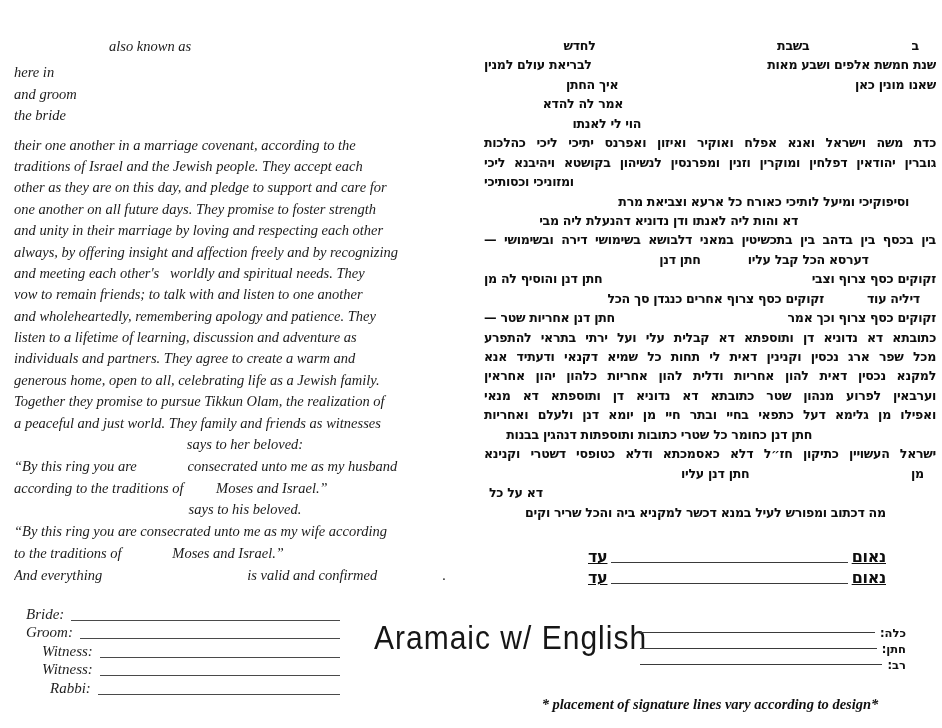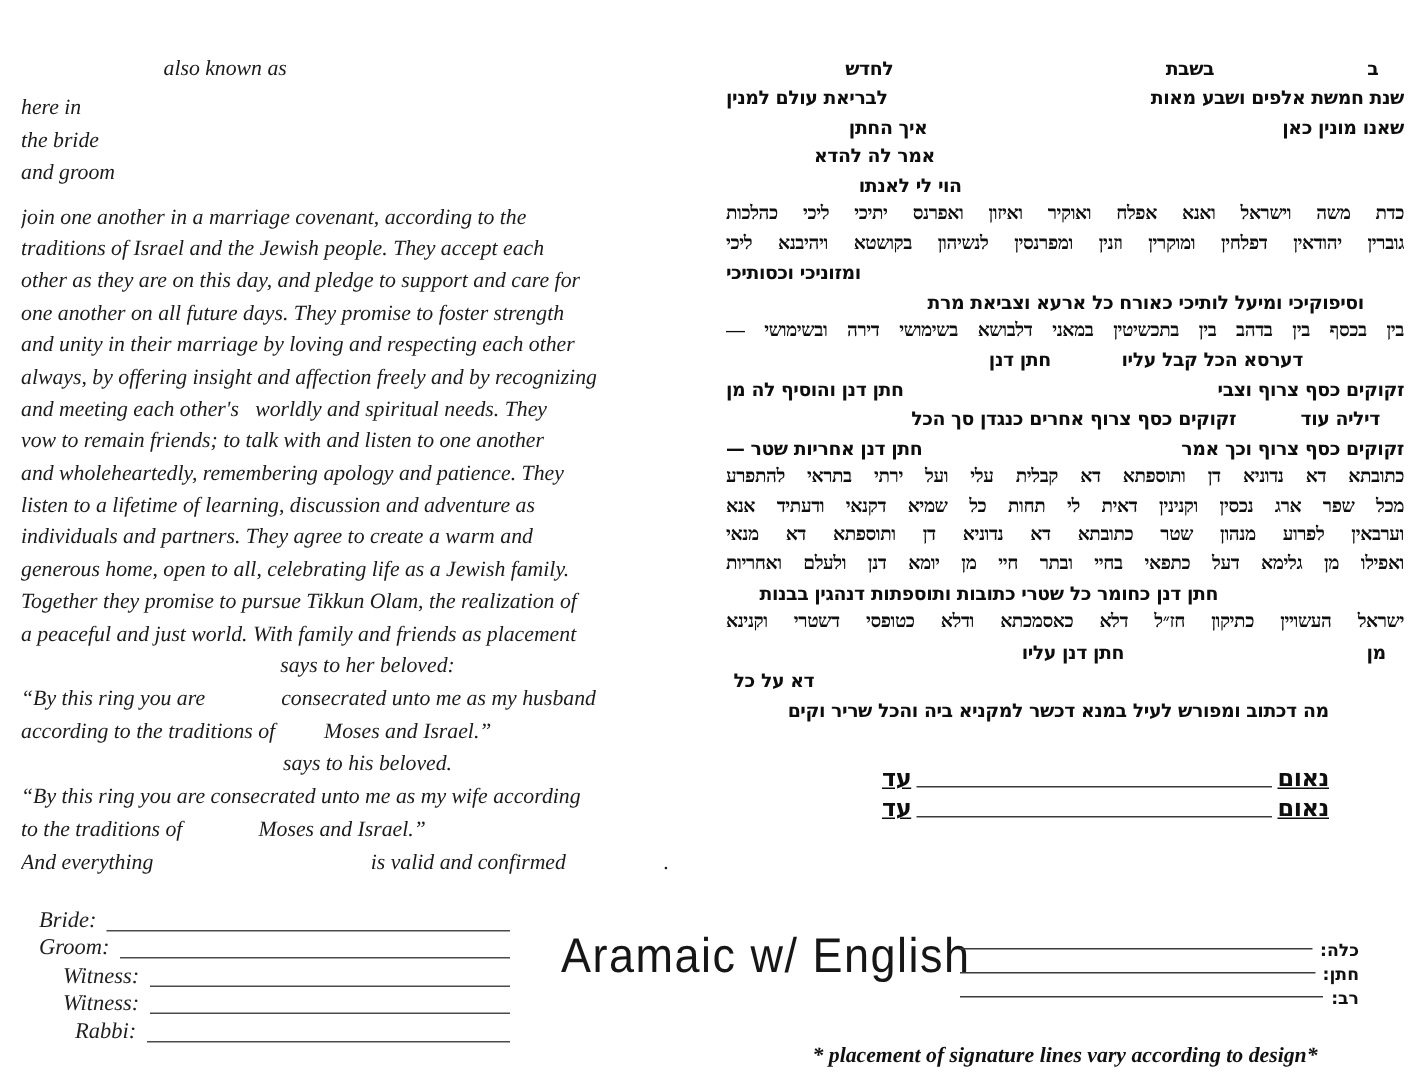--- a/index.html
+++ b/index.html
@@ -31,21 +31,21 @@
     font-size:30px;color:#161616;letter-spacing:1px;white-space:pre;
     transform:scaleY(1.08);transform-origin:top left;
   }
   
   .heb{
     position:absolute;left:484px;top:36px;width:452px;direction:rtl;
     font-family:"DejaVu Sans",sans-serif;font-weight:bold;
     font-size:12.6px;letter-spacing:-0.3px;color:#0e0e0e;
   }
   .h-line{height:19.45px;line-height:19.45px;overflow:hidden;}
-  .h-full{text-align:justify;text-align-last:justify;font-family:Liberation Serif, serif;}
+  .h-full{text-align:justify;text-align-last:justify;}
   .h-flex{display:flex;align-items:baseline;}
   .h-seg{flex:0 0 auto;white-space:pre;}
   .h-gap{flex-basis:0;min-width:2px;}
   .w-rows{margin-top:24px;padding-right:50px;padding-left:104px;}
   .w-row{display:flex;align-items:flex-end;height:20.5px;direction:rtl;}
   .w-label{flex:0 0 auto;font-size:16px;text-decoration:underline;}
   .w-rule{flex:1;border-bottom:1px solid #3a3a3a;margin:0 4px 3px 4px;}
   
   .heb-sig{
     position:absolute;left:640px;top:625px;width:266px;direction:rtl;
@@ -60,38 +60,38 @@
     font-family:"Liberation Serif",serif;font-weight:bold;font-style:italic;
     font-size:14.5px;color:#101010;white-space:pre;
   }
 </style>
 </head>
 <body>
 
 <div class="eng">
   <div class="e-line" style="margin-left:95px;">also known as</div>
   <div class="e-line" style="margin-top:5px;">here in</div>
+  <div class="e-line">and groom</div>
   <div class="e-line">the bride</div>
-  <div class="e-line">and groom</div>
 
   <div class="e-para">
-      <div class="e-line">join one another in a marriage covenant, according to the</div>
+      <div class="e-line">their one another in a marriage covenant, according to the</div>
       <div class="e-line">traditions of Israel and the Jewish people. They accept each</div>
       <div class="e-line">other as they are on this day, and pledge to support and care for</div>
       <div class="e-line">one another on all future days. They promise to foster strength</div>
       <div class="e-line">and unity in their marriage by loving and respecting each other</div>
       <div class="e-line">always, by offering insight and affection freely and by recognizing</div>
       <div class="e-line">and meeting each other's   worldly and spiritual needs. They</div>
       <div class="e-line">vow to remain friends; to talk with and listen to one another</div>
       <div class="e-line">and wholeheartedly, remembering apology and patience. They</div>
       <div class="e-line">listen to a lifetime of learning, discussion and adventure as</div>
       <div class="e-line">individuals and partners. They agree to create a warm and</div>
       <div class="e-line">generous home, open to all, celebrating life as a Jewish family.</div>
       <div class="e-line">Together they promise to pursue Tikkun Olam, the realization of</div>
-      <div class="e-line">a peaceful and just world. With family and friends as placement</div>
+      <div class="e-line">a peaceful and just world. They family and friends as witnesses</div>
     </div>
 
   <div class="e-line vow center-line">says to her beloved:</div>
   <div class="e-line vow">“By this ring you are              consecrated unto me as my husband</div>
   <div class="e-line vow">according to the traditions of         Moses and Israel.”</div>
   <div class="e-line vow center-line">says to his beloved.</div>
   <div class="e-line vow">“By this ring you are consecrated unto me as my wife according</div>
   <div class="e-line vow">to the traditions of              Moses and Israel.”</div>
   <div class="e-line vow">And everything                                        is valid and confirmed                  .</div>
 </div>
@@ -157,20 +157,25 @@
       <div class="h-line h-full">גוברין יהודאין דפלחין ומוקרין וזנין ומפרנסין לנשיהון בקושטא ויהיבנא ליכי</div>
       <div class="h-line h-flex">
         <span class="h-gap" style="flex-grow: 4.6;"></span>
         <span class="h-seg">ומזוניכי וכסותיכי</span>
       </div>
       <div class="h-line h-flex">
         <span class="h-gap" style="flex-grow: 0.2;"></span>
         <span class="h-seg">וסיפוקיכי ומיעל לותיכי כאורח כל ארעא וצביאת מרת</span>
         <span class="h-gap" style="flex-grow: 1;"></span>
       </div>
+      <div class="h-line h-flex">
+        <span class="h-gap" style="flex-grow: 1.75;"></span>
+        <span class="h-seg">דא והות ליה לאנתו ודן נדוניא דהנעלת ליה מבי</span>
+        <span class="h-gap" style="flex-grow: 0.7;"></span>
+      </div>
       <div class="h-line h-full">בין בכסף בין בדהב בין בתכשיטין במאני דלבושא בשימושי דירה ובשימושי —</div>
       <div class="h-line h-flex">
         <span class="h-gap" style="flex-grow: 0.5;"></span>
         <span class="h-seg">דערסא הכל קבל עליו</span>
         <span class="h-gap" style="flex-grow: 0.35;"></span>
         <span class="h-seg">חתן דנן</span>
         <span class="h-gap" style="flex-grow: 1.3;"></span>
       </div>
       <div class="h-line h-flex">
         <span class="h-seg">זקוקים כסף צרוף וצבי</span>
@@ -184,20 +189,21 @@
         <span class="h-seg">זקוקים כסף צרוף אחרים כנגדן סך הכל</span>
         <span class="h-gap" style="flex-grow: 1.15;"></span>
       </div>
       <div class="h-line h-flex">
         <span class="h-seg">זקוקים כסף צרוף וכך אמר</span>
         <span class="h-gap" style="flex-grow: 1.1;"></span>
         <span class="h-seg">חתן דנן אחריות שטר —</span>
       </div>
       <div class="h-line h-full">כתובתא דא נדוניא דן ותוספתא דא קבלית עלי ועל ירתי בתראי להתפרע</div>
       <div class="h-line h-full">מכל שפר ארג נכסין וקנינין דאית לי תחות כל שמיא דקנאי ודעתיד אנא</div>
+      <div class="h-line h-full">למקנא נכסין דאית להון אחריות ודלית להון אחריות כלהון יהון אחראין</div>
       <div class="h-line h-full">וערבאין לפרוע מנהון שטר כתובתא דא נדוניא דן ותוספתא דא מנאי</div>
       <div class="h-line h-full">ואפילו מן גלימא דעל כתפאי בחיי ובתר חיי מן יומא דנן ולעלם ואחריות</div>
       <div class="h-line h-flex">
         <span class="h-gap" style="flex-grow: 1;"></span>
         <span class="h-seg">חתן דנן כחומר כל שטרי כתובות ותוספתות דנהגין בבנות</span>
         <span class="h-gap" style="flex-grow: 0.18;"></span>
       </div>
       <div class="h-line h-full">ישראל העשויין כתיקון חז״ל דלא כאסמכתא ודלא כטופסי דשטרי וקנינא</div>
       <div class="h-line h-flex">
         <span class="h-gap" style="flex-grow: 0.12;"></span>

